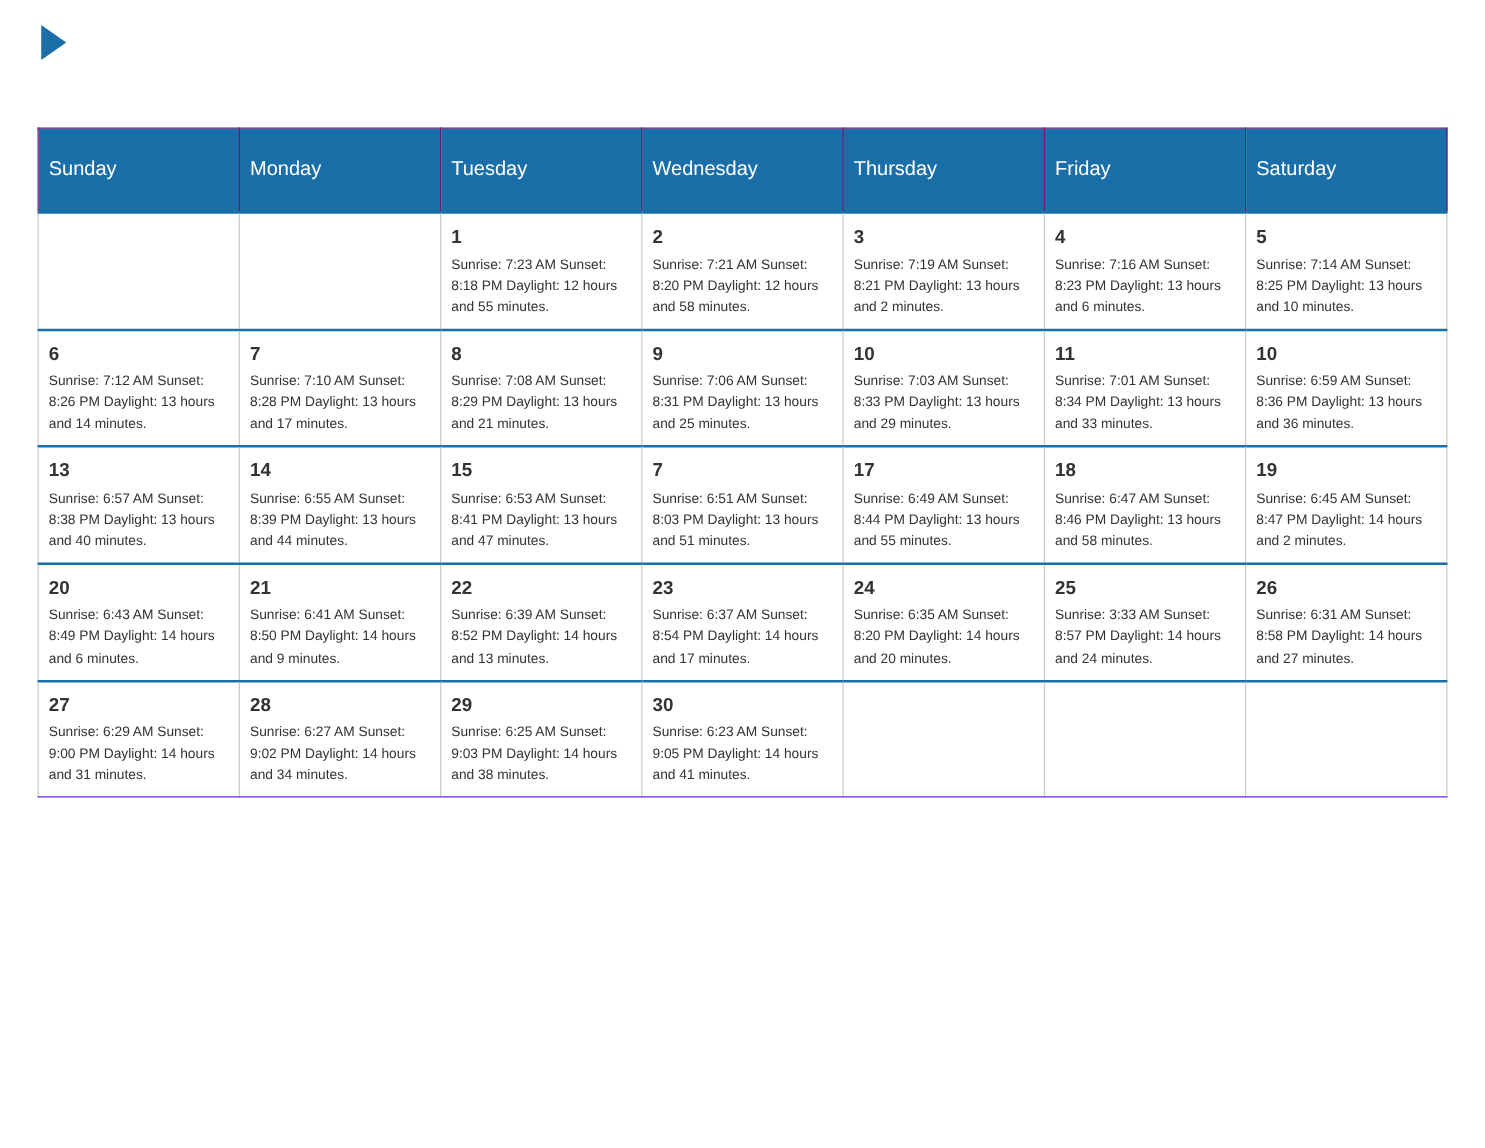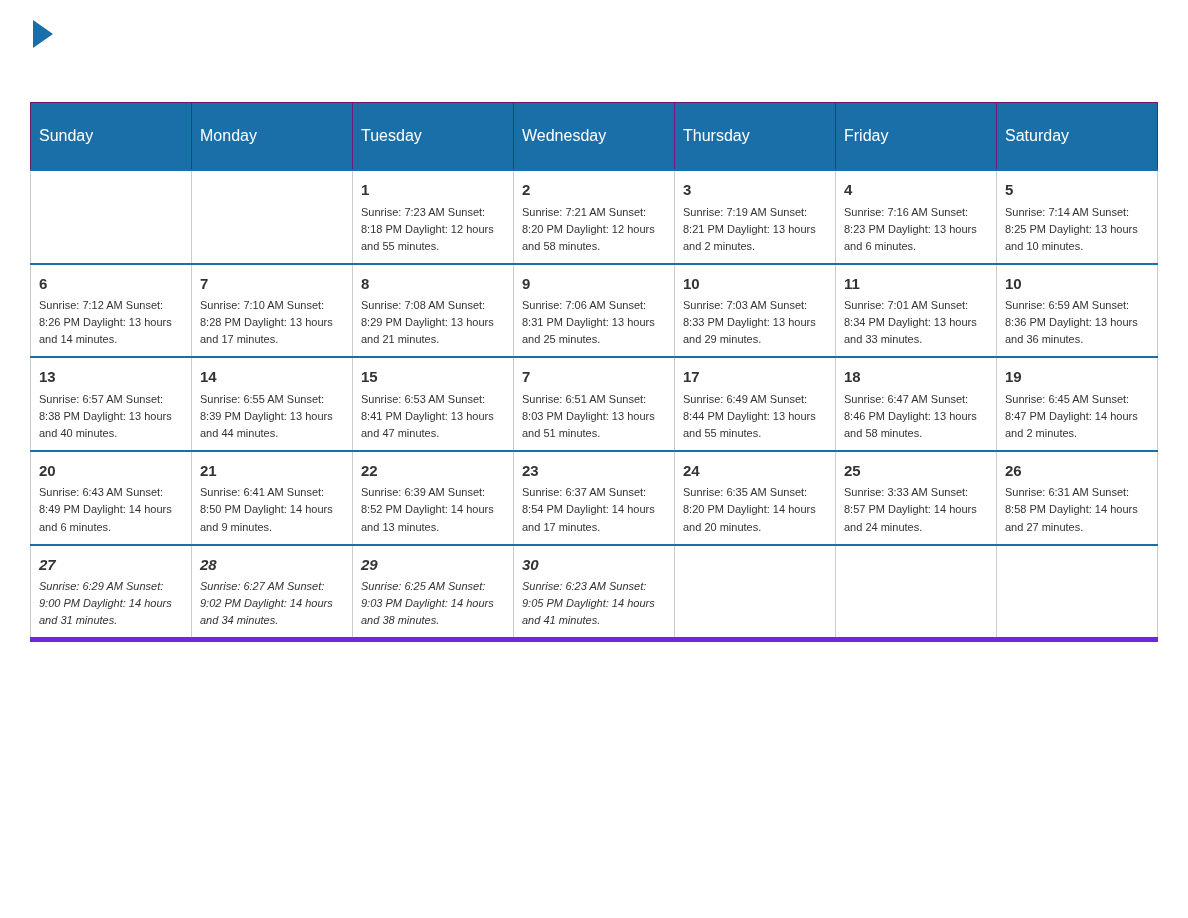--- a/index.html
+++ b/index.html
@@ -59,22 +59,21 @@
       font-size: 15px;
       font-weight: bold;
       display: block;
       margin-bottom: 2px;
     }
     .calendar tbody tr td .day-info {
       font-size: 11px;
       line-height: 1.55;
     }
     .calendar tbody tr:last-child td {
-      border-bottom: 5px solid #6d28d9;
-      font-style: italic;
+      border-bottom: 1px solid #6d28d9;
     }
     .logo-row {
       display: flex;
       align-items: center;
       gap: 0;
     }
     .logo-text-general {
       font-size: 30px;
       font-weight: bold;
       color: #333;

